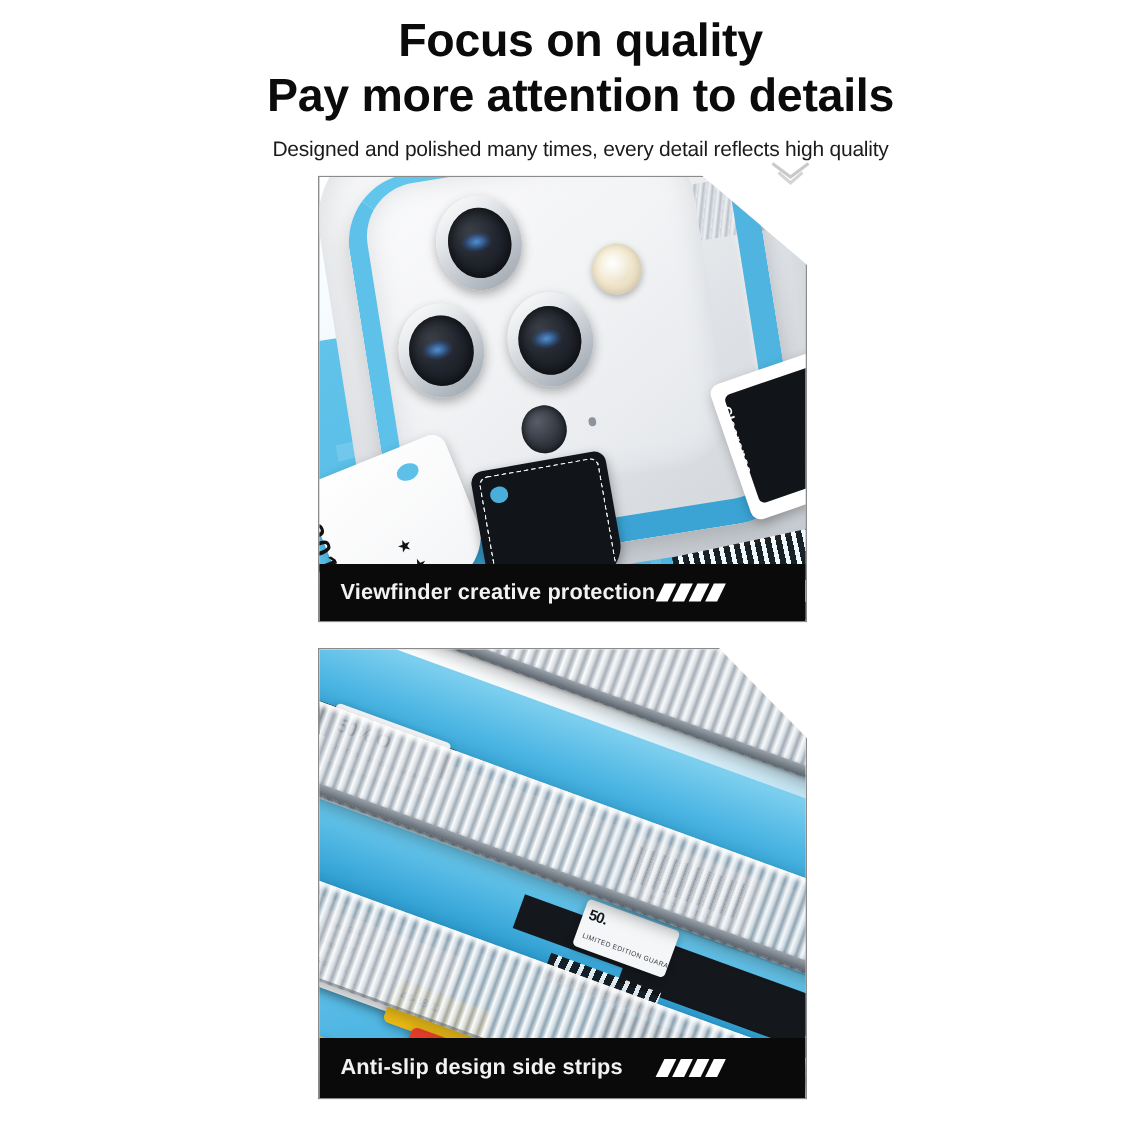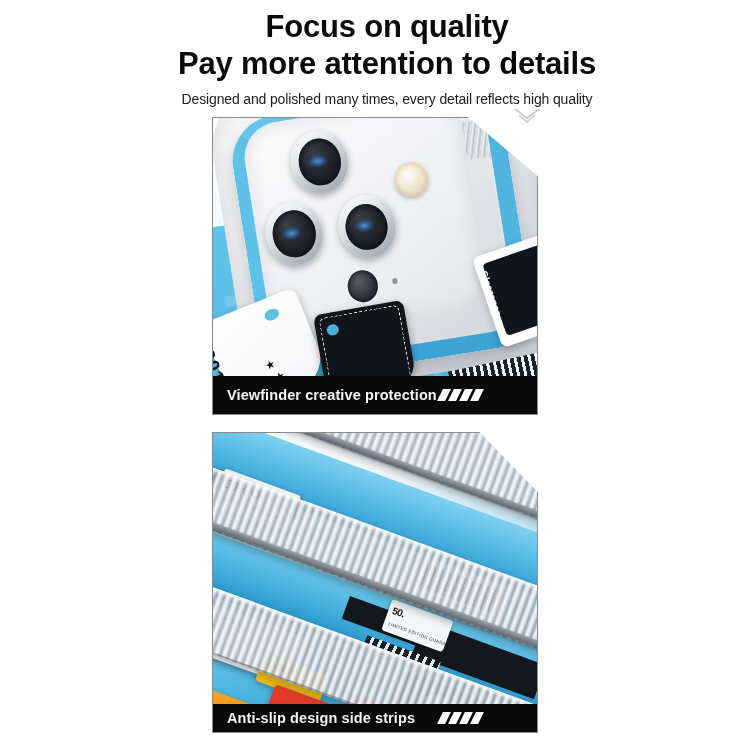--- a/index.html
+++ b/index.html
@@ -48,21 +48,21 @@
     clip-path:polygon(0 0, 82% 0, 100% 20%, 100% 100%, 0 100%);
   }
   .photo{position:absolute;left:0;top:0;width:100%;height:100%;overflow:hidden;}
 
   
   .capbar{
     position:absolute;left:0;bottom:0;width:100%;height:38px;
     background:#0a0a0a;display:flex;align-items:center;
     justify-content:space-between;padding:0 14px;box-sizing:border-box;
   }
-  .capbar-2{height:28px;}
+  .capbar-2{height:40px;}
   .captext{
     color:#f2f2f2;font-size:14.5px;font-weight:700;letter-spacing:0.1px;
     font-family:"Liberation Sans", sans-serif;white-space:nowrap;
   }
   .slashes{display:flex;gap:3px;margin-right:42px;}
   .slash{
     width:8px;height:12px;background:#ffffff;
     transform:skewX(-26deg);
   }
 

